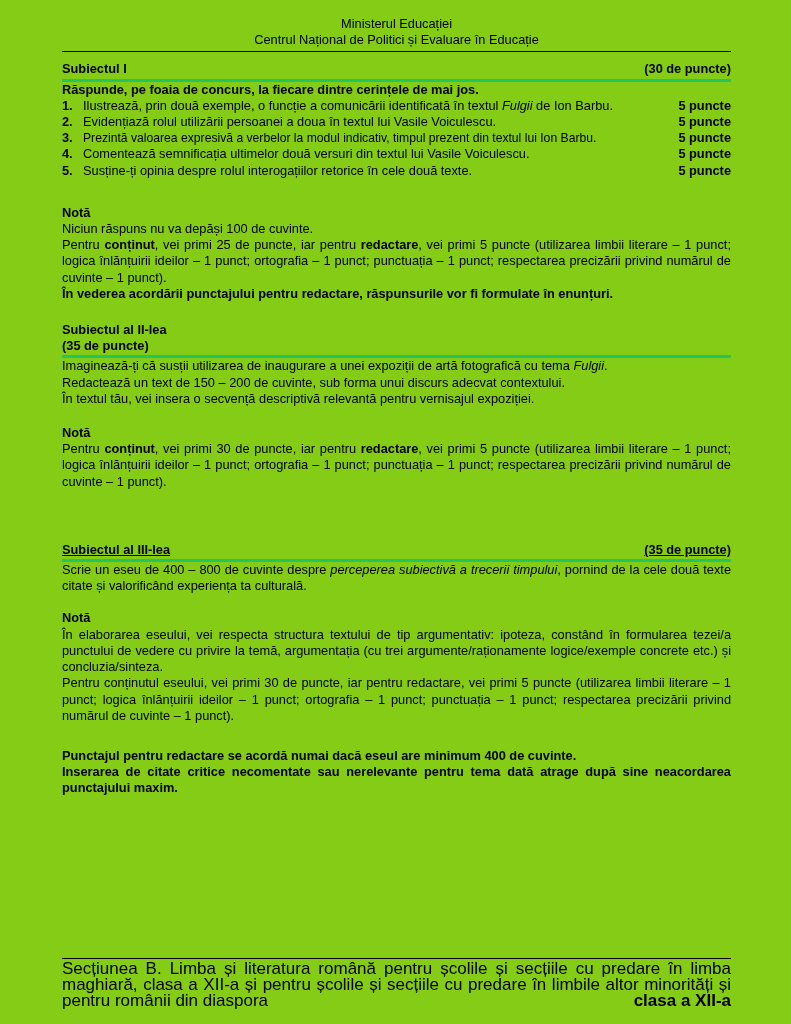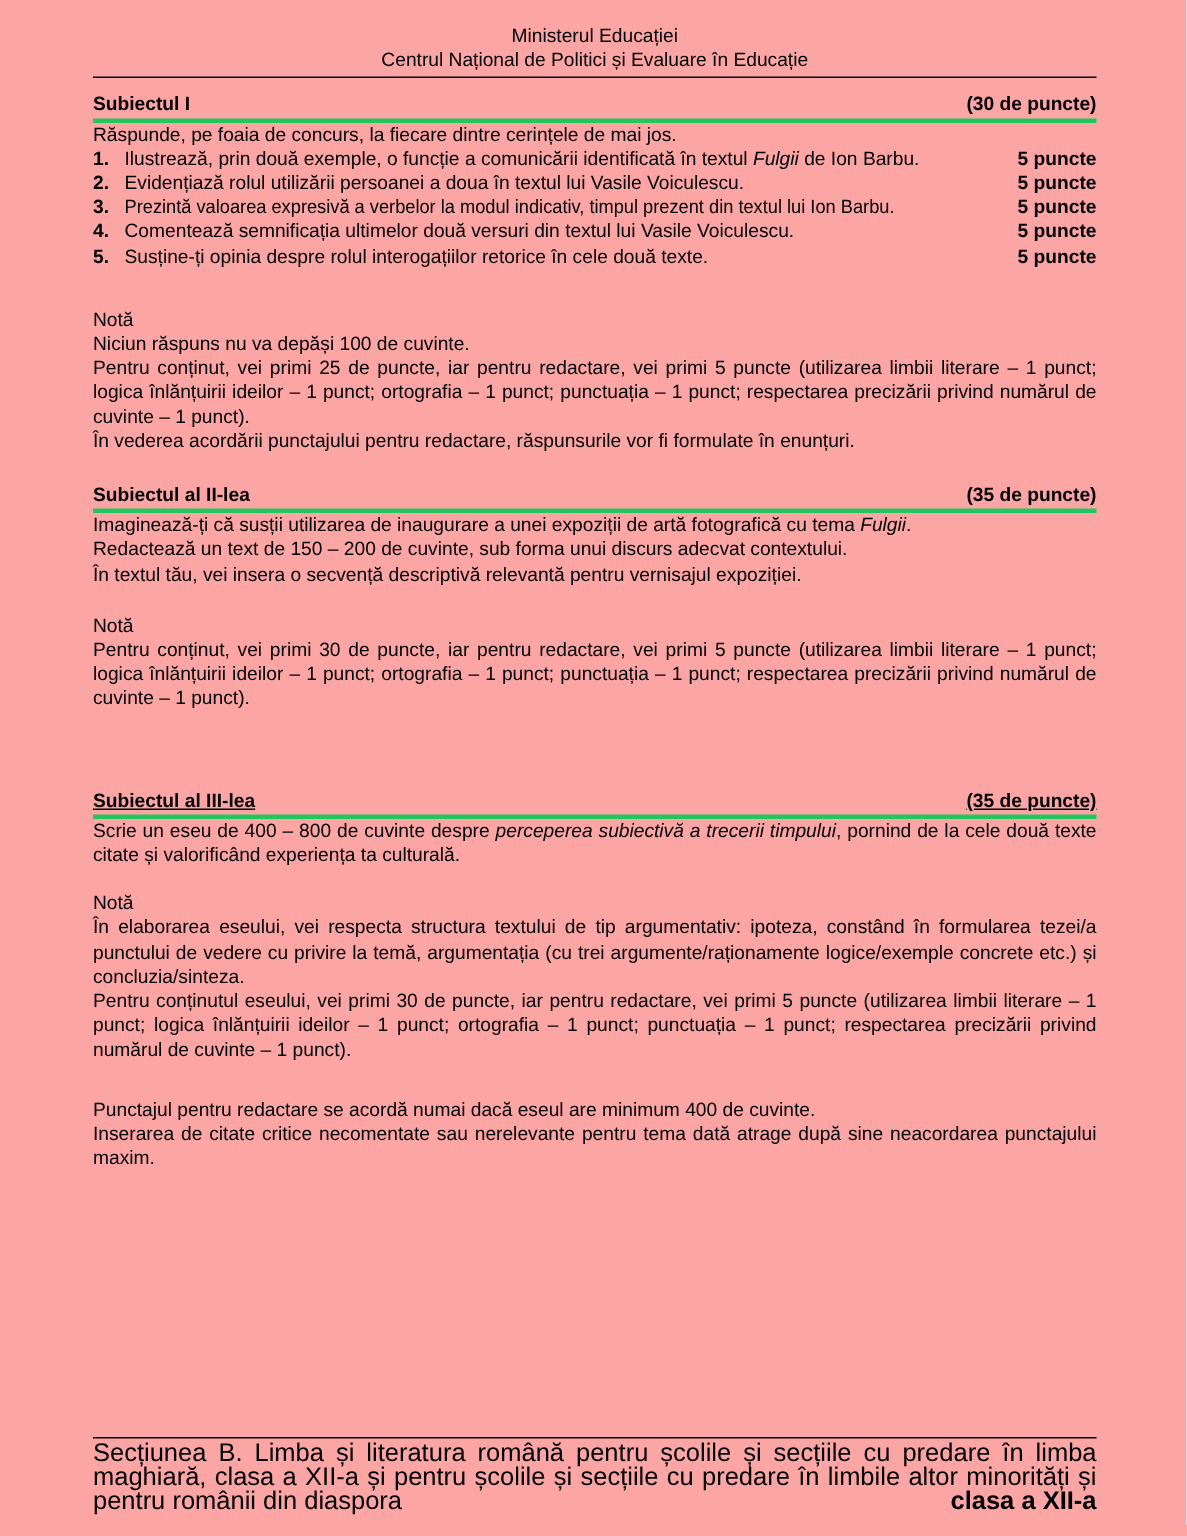--- a/index.html
+++ b/index.html
@@ -1,45 +1,45 @@
 <!DOCTYPE html>
 <html><head>
 <meta charset="utf-8">
 <style>
   html, body { margin: 0; padding: 0; background: #ffffff; }
   .page {
     position: relative;
     width: 791px;
     height: 1024px;
-    background: #fca5a5;
+    background: #84cc16;
     color: #000000;
     font-family: "Liberation Sans", "DejaVu Sans", sans-serif;
     font-size: 12.8px;
     line-height: 16.2px;
     overflow: hidden;
   }
   .content { padding: 16px 60px 0 62px; }
 
   .center { text-align: center; }
   .just { text-align: justify; }
-  .b { font-weight: normal; }
+  .b { font-weight: bold; }
   .i { font-style: italic; }
 
   .header-rule { border-bottom: 1.5px solid #000; margin-top: 3px; }
 
   .section-head {
     display: flex;
     justify-content: space-between;
     align-items: baseline;
     font-weight: bold;
     border-bottom: 3px solid #22c55e;
     padding-bottom: 1px;
   }
   .sh1 { margin-top: 9px; }
-  .sh2 { margin-top: 20px; }
+  .sh2 { margin-top: 20px; flex-direction: column; }
   .sh3 { margin-top: 52px; text-decoration: underline; }
 
   .item { display: flex; }
   .item .num { font-weight: bold; flex: none; width: 21px; }
   .item .txt { flex: 1; white-space: nowrap; overflow: visible; }
   .item .txt.condensed { transform: scaleX(0.95); transform-origin: 0 50%; }
   .item .pts { font-weight: bold; flex: none; margin-left: 6px; }
 
   .note-block-1 { margin-top: 26px; }
   .note-block-2 { margin-top: 18px; }

